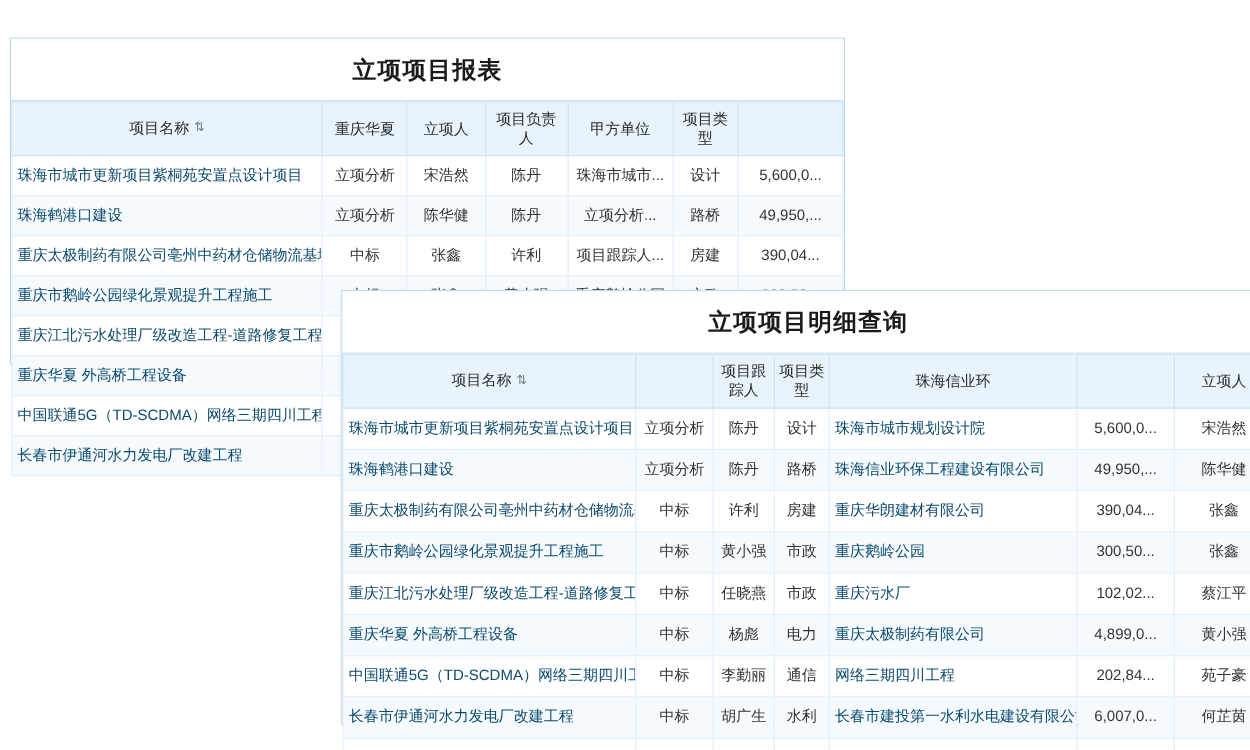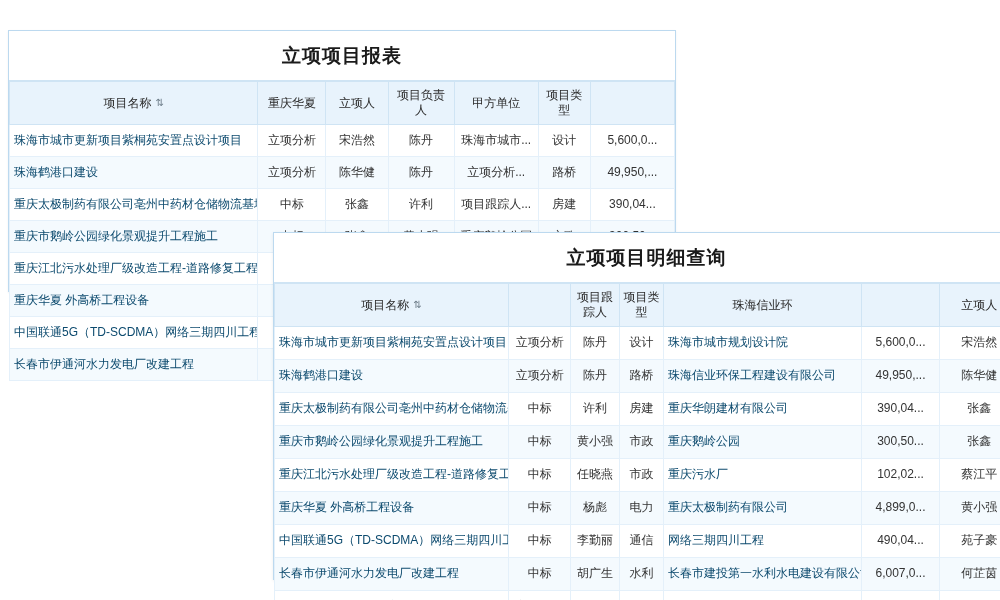--- a/index.html
+++ b/index.html
@@ -296,21 +296,21 @@
           <td class="link">重庆太极制药有限公司</td>
           <td>4,899,0...</td>
           <td>黄小强</td>
         </tr>
         <tr>
           <td class="link">中国联通5G（TD-SCDMA）网络三期四川工程</td>
           <td>中标</td>
           <td>李勤丽</td>
           <td>通信</td>
           <td class="link">网络三期四川工程</td>
-          <td>490,04...</td>
+          <td>202,84...</td>
           <td>苑子豪</td>
         </tr>
         <tr class="alt">
           <td class="link">长春市伊通河水力发电厂改建工程</td>
           <td>中标</td>
           <td>胡广生</td>
           <td>水利</td>
           <td class="link">长春市建投第一水利水电建设有限公司</td>
           <td>6,007,0...</td>
           <td>何芷茵</td>

